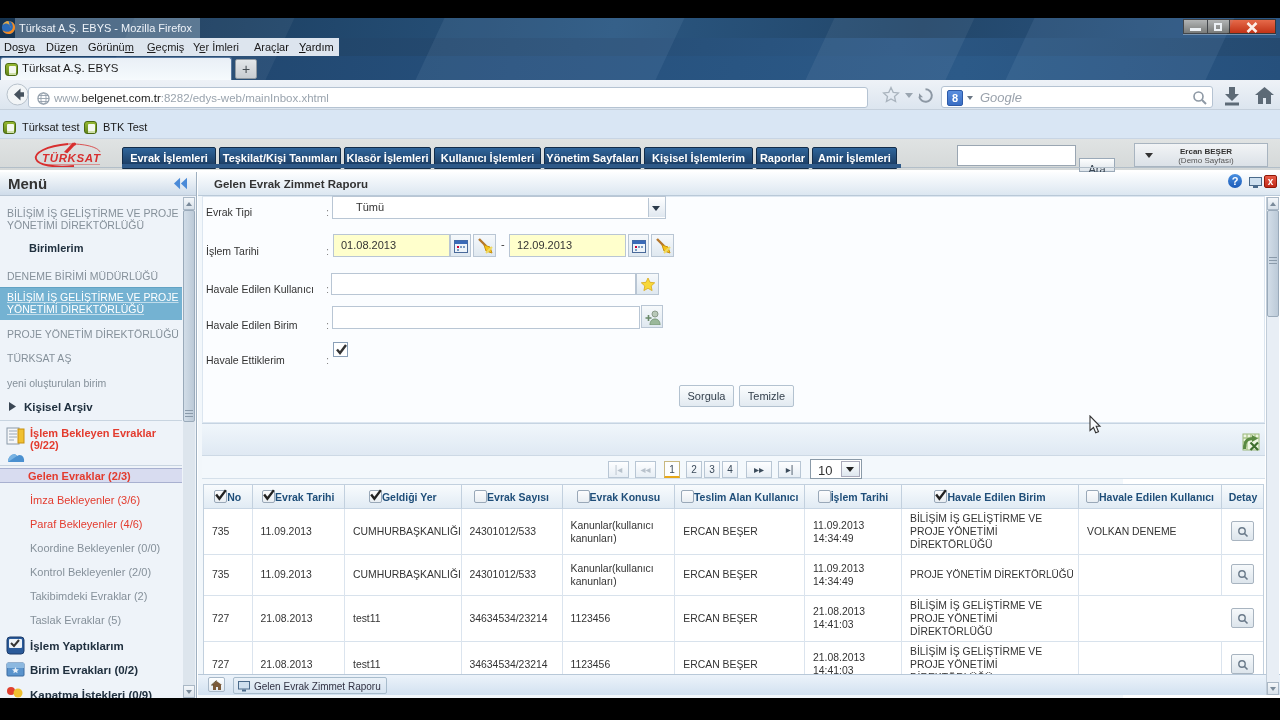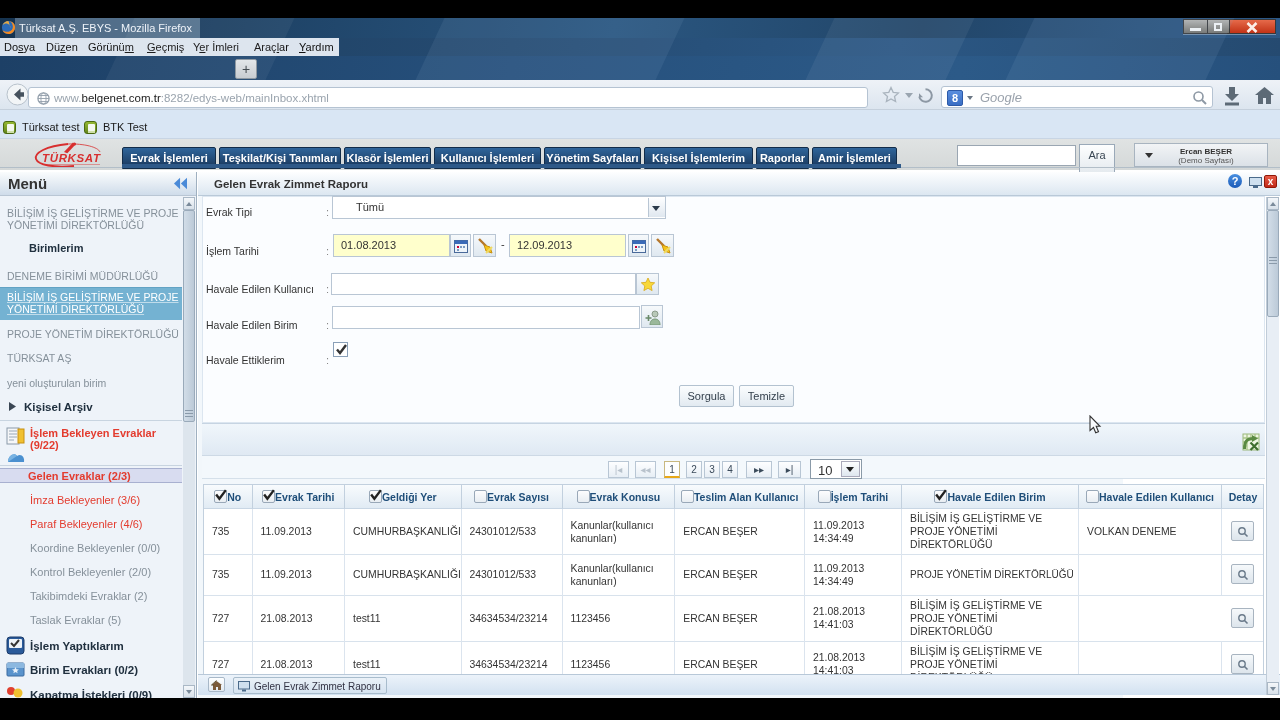--- a/index.html
+++ b/index.html
@@ -29,21 +29,21 @@
 #searchbox { position:absolute; left:941px; top:6px; width:272px; height:22px; background:#fff; border:1px solid #b5c3d2; border-radius:3px; }
 #bookmarks { position:absolute; left:0; top:92px; width:1280px; height:29px; background:#d9e6f4; border-bottom:1px solid #c8d5e4; }
 .bmtxt { position:absolute; top:11px; font-size:11px; color:#1a1a1a; }
 .gicon { position:absolute; width:13px; height:13px; background:linear-gradient(#96b832,#62851c); border:1px solid #4a6a10; border-radius:3px; }
 .gicon:after { content:""; position:absolute; left:3px; top:2px; width:7px; height:9px; background:#f4f8ee; border-radius:1px; box-shadow:inset 0 -2px 0 #cfe0a8; }
 #appheader { position:absolute; left:0; top:121px; width:1280px; height:31px; background:linear-gradient(#e0e3e3,#d4d8d8); }
 #navline { position:absolute; left:122px; top:146px; width:779px; height:4px; background:#2e5988; }
 #navline2 { position:absolute; left:0; top:149px; width:1280px; height:1px; background:#b2bec8; }
 .navbtn { position:absolute; top:8px; height:22px; background:linear-gradient(#2f659b,#1d3f66 80%,#1a3a5e); border:1px solid #122c49; border-radius:2px 2px 0 0; color:#fff; font-weight:bold; font-size:11px; text-align:center; line-height:21px; white-space:nowrap; }
 #hsearch { position:absolute; left:957px; top:6px; width:119px; height:21px; background:#fff; border:1px solid #9aa6b2; }
-#arabtn { position:absolute; left:1079px; top:5px; width:36px; height:38px; background:linear-gradient(#fdfefe,#dde4ea); border:1px solid #9aa9b8; font-size:11px; color:#3a4754; text-align:center; line-height:21px; }
+#arabtn { position:absolute; left:1079px; top:19px; width:36px; height:14px; background:linear-gradient(#fdfefe,#dde4ea); border:1px solid #9aa9b8; font-size:11px; color:#3a4754; text-align:center; line-height:21px; }
 #userbox { position:absolute; left:1134px; top:4px; width:134px; height:24px; background:linear-gradient(#f2f4f6,#dbe1e7); border:1px solid #a8b4c0; }
 #userbox .car { position:absolute; left:10px; top:9px; width:0; height:0; border-left:4px solid transparent; border-right:4px solid transparent; border-top:5px solid #333; }
 #userbox .l1 { position:absolute; left:28px; top:3px; width:86px; text-align:center; font-size:8px; font-weight:bold; color:#333; }
 #userbox .l2 { position:absolute; left:28px; top:12px; width:86px; text-align:center; font-size:8px; color:#555; }
 #sidebar { position:absolute; left:0; top:154px; width:197px; height:526px; background:#eef3f9; border-right:1px solid #9fb0c0; }
 #sidehead { position:absolute; left:0; top:0; width:196px; height:24px; background:linear-gradient(#fafcfd,#cfdcea); border-bottom:1px solid #b9c6d4; }
 #sidehead b { position:absolute; left:8px; top:3px; font-size:15px; color:#333; }
 #stree { position:absolute; left:0; top:25px; width:182px; height:501px; }
 .titem { position:absolute; left:7px; font-size:10.5px; color:#85909a; }
 .red { color:#e33b2e; }
@@ -100,20 +100,24 @@
     <div id="menustrip"></div>
     <span class="mitem" style="left:4px">Do<u>s</u>ya</span>
     <span class="mitem" style="left:46px">Dü<u>z</u>en</span>
     <span class="mitem" style="left:88px">Görünü<u>m</u></span>
     <span class="mitem" style="left:147px"><u>G</u>eçmiş</span>
     <span class="mitem" style="left:193px">Y<u>e</u>r İmleri</span>
     <span class="mitem" style="left:254px">Araç<u>l</u>ar</span>
     <span class="mitem" style="left:299px"><u>Y</u>ardım</span>
   </div>
   <div id="tabbar">
+    <div id="tab1">
+      <div class="gicon" style="left:4px;top:5px"></div>
+      <span>Türksat A.Ş. EBYS</span>
+    </div>
     <div id="tabplus">+</div>
   </div>
   <div class="abs" style="left:0;top:0;width:1280px;height:62px;overflow:hidden;pointer-events:none">
     <div class="abs" style="left:120px;top:0;width:160px;height:62px;background:rgba(255,255,255,0.05);transform:skewX(-25deg)"></div>
     <div class="abs" style="left:430px;top:0;width:240px;height:62px;background:rgba(160,190,220,0.10);transform:skewX(-25deg)"></div>
     <div class="abs" style="left:820px;top:0;width:140px;height:62px;background:rgba(255,255,255,0.06);transform:skewX(-25deg)"></div>
     <div class="abs" style="left:1020px;top:0;width:200px;height:62px;background:rgba(140,170,205,0.12);transform:skewX(-25deg)"></div>
   </div>
   <div id="navrow">
     <svg class="abs" style="left:6px;top:3px" width="23" height="23" viewBox="0 0 23 23">

